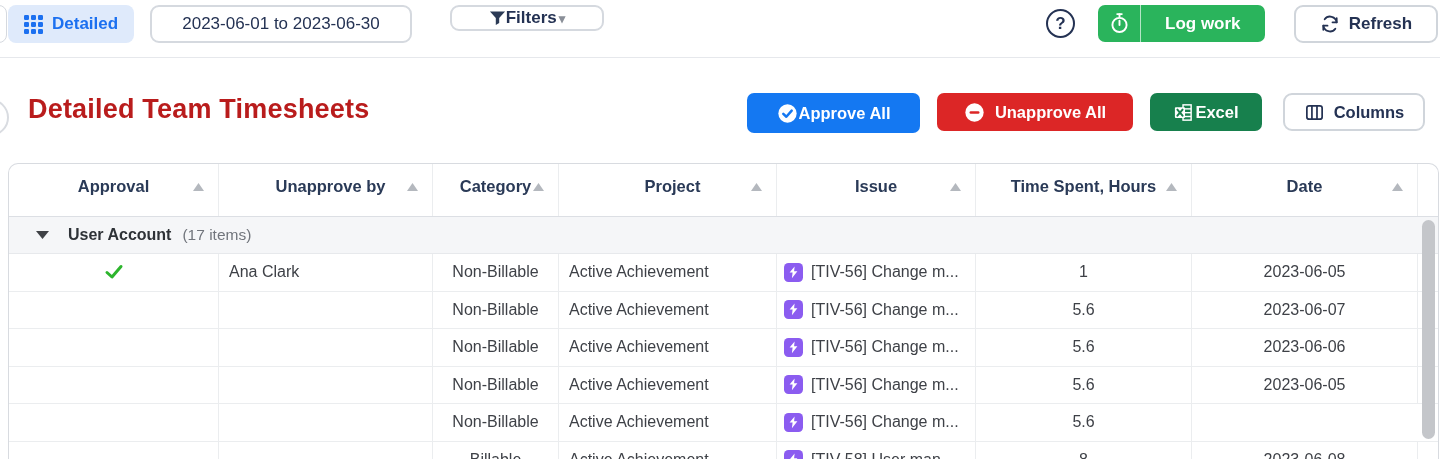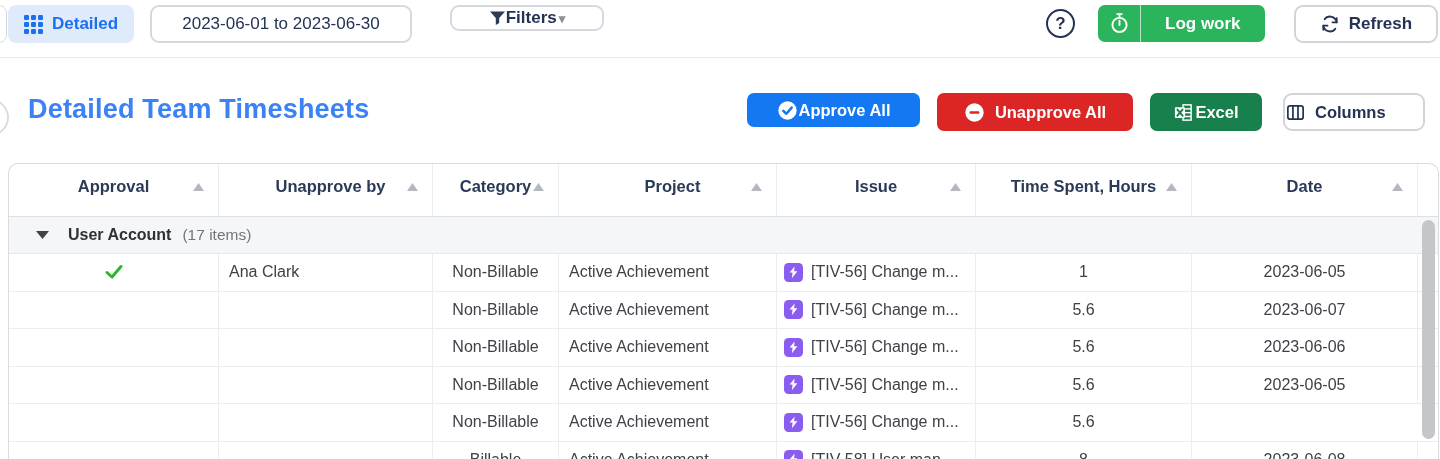--- a/index.html
+++ b/index.html
@@ -36,33 +36,33 @@
                    font-size:17px; font-weight:700; }
   .btn-refresh { position:absolute; left:1294px; top:5px; width:144px; height:38px;
                  background:#fff; border:2px solid #d0d5db; border-radius:9px;
                  display:flex; align-items:center; justify-content:center; gap:9px;
                  color:#243253; font-size:17px; font-weight:700; }
 
   
   .title-circle { position:absolute; left:-28px; top:99px; width:37px; height:37px;
                   border:2px solid #d9dce1; border-radius:50%; background:#fff; }
   .page-title { position:absolute; left:28px; top:94px; font-size:27px; font-weight:600;
-                color:#3b82f6; letter-spacing:.2px; }
-  .btn-approve { position:absolute; left:747px; top:93px; width:173px; height:34px;
+                color:#b91c1c; letter-spacing:.2px; }
+  .btn-approve { position:absolute; left:747px; top:93px; width:173px; height:40px;
                  background:#1478f2; border-radius:7px; display:flex; align-items:center;
                  justify-content:center; gap:1px; color:#fff; font-size:16.5px; font-weight:700; }
   .btn-unapprove { position:absolute; left:937px; top:93px; width:196px; height:38px;
                    background:#dc2626; border-radius:7px; display:flex; align-items:center;
                    justify-content:center; gap:10px; color:#fff; font-size:16.5px; font-weight:700; }
   .btn-excel { position:absolute; left:1150px; top:93px; width:112px; height:38px;
                background:#17804d; border-radius:7px; display:flex; align-items:center;
                justify-content:center; gap:1px; color:#fff; font-size:16.5px; font-weight:700; }
   .btn-columns { position:absolute; left:1283px; top:93px; width:142px; height:38px;
                  background:#fff; border:2px solid #d0d5db; border-radius:9px;
-                 display:flex; align-items:center; gap:9px;
+                 display:flex; align-items:center; justify-content:center; gap:9px;
                  color:#243253; font-size:16.5px; font-weight:700; }
 
   
   .tsheet { position:absolute; left:8px; top:163px; width:1431px; height:320px;
             border:1.5px solid #d8dbe0; border-bottom:none; border-radius:10px 10px 0 0;
             background:#fff; overflow:hidden; }
   .thead { display:flex; height:53px; border-bottom:1.5px solid #dcdfe4; }
   .hcell { position:relative; display:flex; justify-content:center; padding-top:13px;
            color:#2a3a57; font-size:16.5px; font-weight:700; border-right:1px solid #ebedef;text-align:center; }
   .hcell .sort { position:absolute; right:14px; top:19px; }

